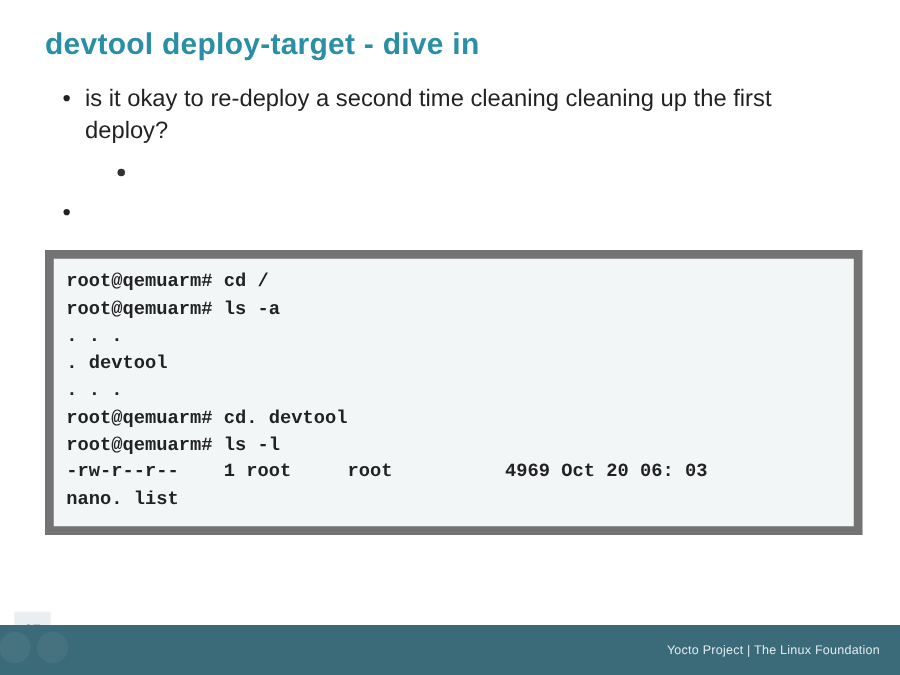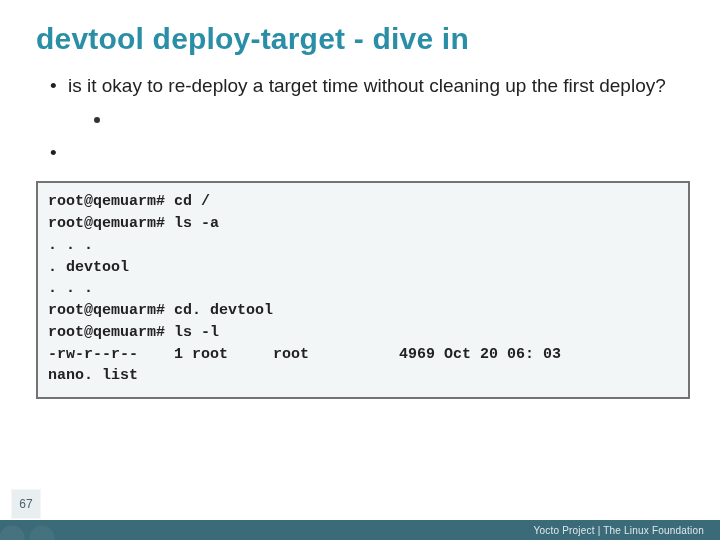--- a/index.html
+++ b/index.html
@@ -7,21 +7,21 @@
   .slide {
     position: relative;
     width: 720px;
     height: 540px;
     background: #fff;
     overflow: hidden;
   }
   .title {
     color: #2a8fa6;
     font-weight: 700;
-    font-size: 30px;
+    font-size: 24px;
     padding: 22px 36px 6px 36px;
     letter-spacing: 0.2px;
   }
   .content {
     padding: 12px 36px 0 50px;
   }
   .bullet-l1 {
     display: flex;
     font-size: 19px;
     color: #222;
@@ -50,35 +50,35 @@
   }
   .dot2-glyph {
     display: inline-block;
     width: 6px; height: 6px;
     background: #333;
     border-radius: 50%;
     margin-top: 2px;
   }
   .codeblock {
     margin: 6px 30px 0 36px;
-    border: 2px solid #737373;
+    border: 7px solid #737373;
     background: #f3f6f7;
     font-family: "Courier New", Courier, monospace;
     font-size: 15px;
     line-height: 1.45;
     font-weight: bold;
     color: #222;
     padding: 8px 10px 10px 10px;
     white-space: pre;
     overflow: hidden;
   }
   .footer {
     position: absolute;
     left: 0; right: 0; bottom: 0;
-    height: 20px;
+    height: 40px;
     background: #3b6a78;
     background-image:
       radial-gradient(circle at 12px 18px, rgba(255,255,255,0.06) 12px, transparent 13px),
       radial-gradient(circle at 42px 18px, rgba(255,255,255,0.05) 12px, transparent 13px);
     background-repeat: repeat-x;
     display: flex;
     align-items: center;
     justify-content: space-between;
     padding: 0 16px 0 0;
   }
@@ -107,21 +107,21 @@
 <body>
 
 <div class="slide">
 
   <div class="title">devtool deploy-target - dive in</div>
 
   <div class="content">
 
     <div class="bullet-l1">
       <span class="dot">•</span>
-      <span>is it okay to re-deploy a target time without cleaning up the first deploy?</span>
+      <span>is it okay to re-deploy a second time cleaning cleaning up the first deploy?</span>
     </div>
 
     <div class="bullet-l2">
       <span class="dot2">
           <span class="dot2-glyph"></span>
         </span>
     </div>
 
     <div class="bullet-l1">
       <span class="dot">•</span>

